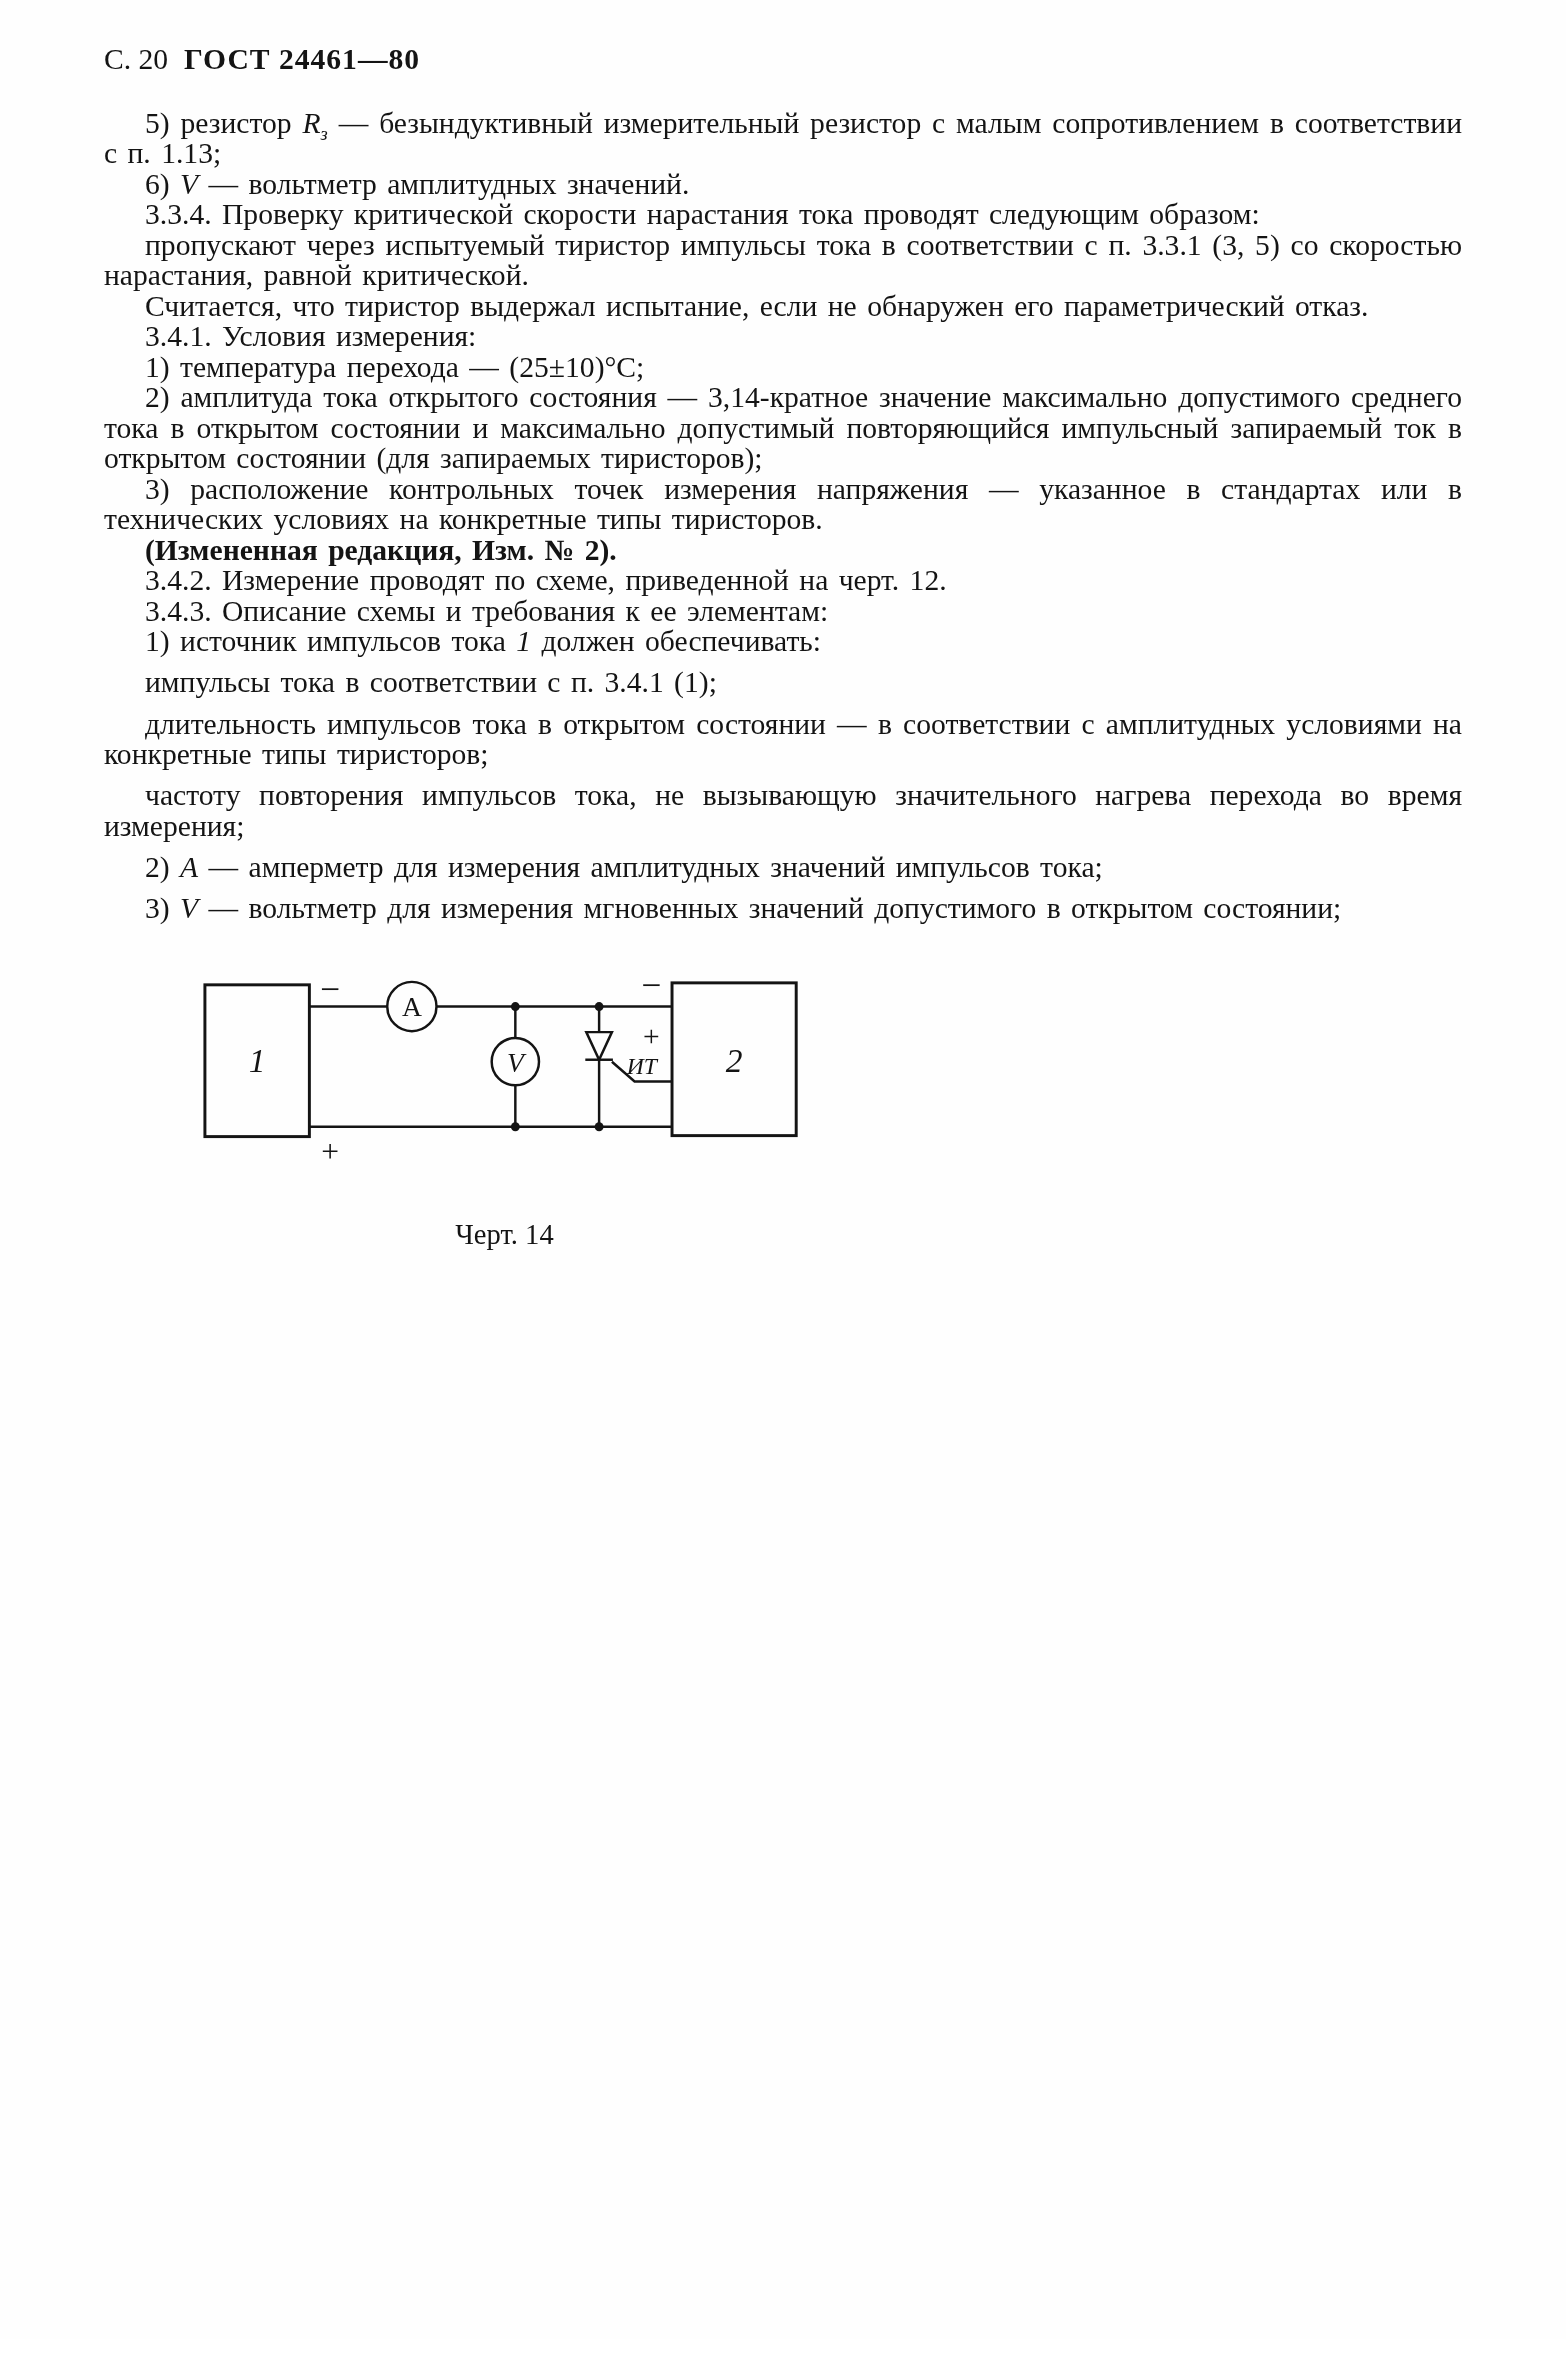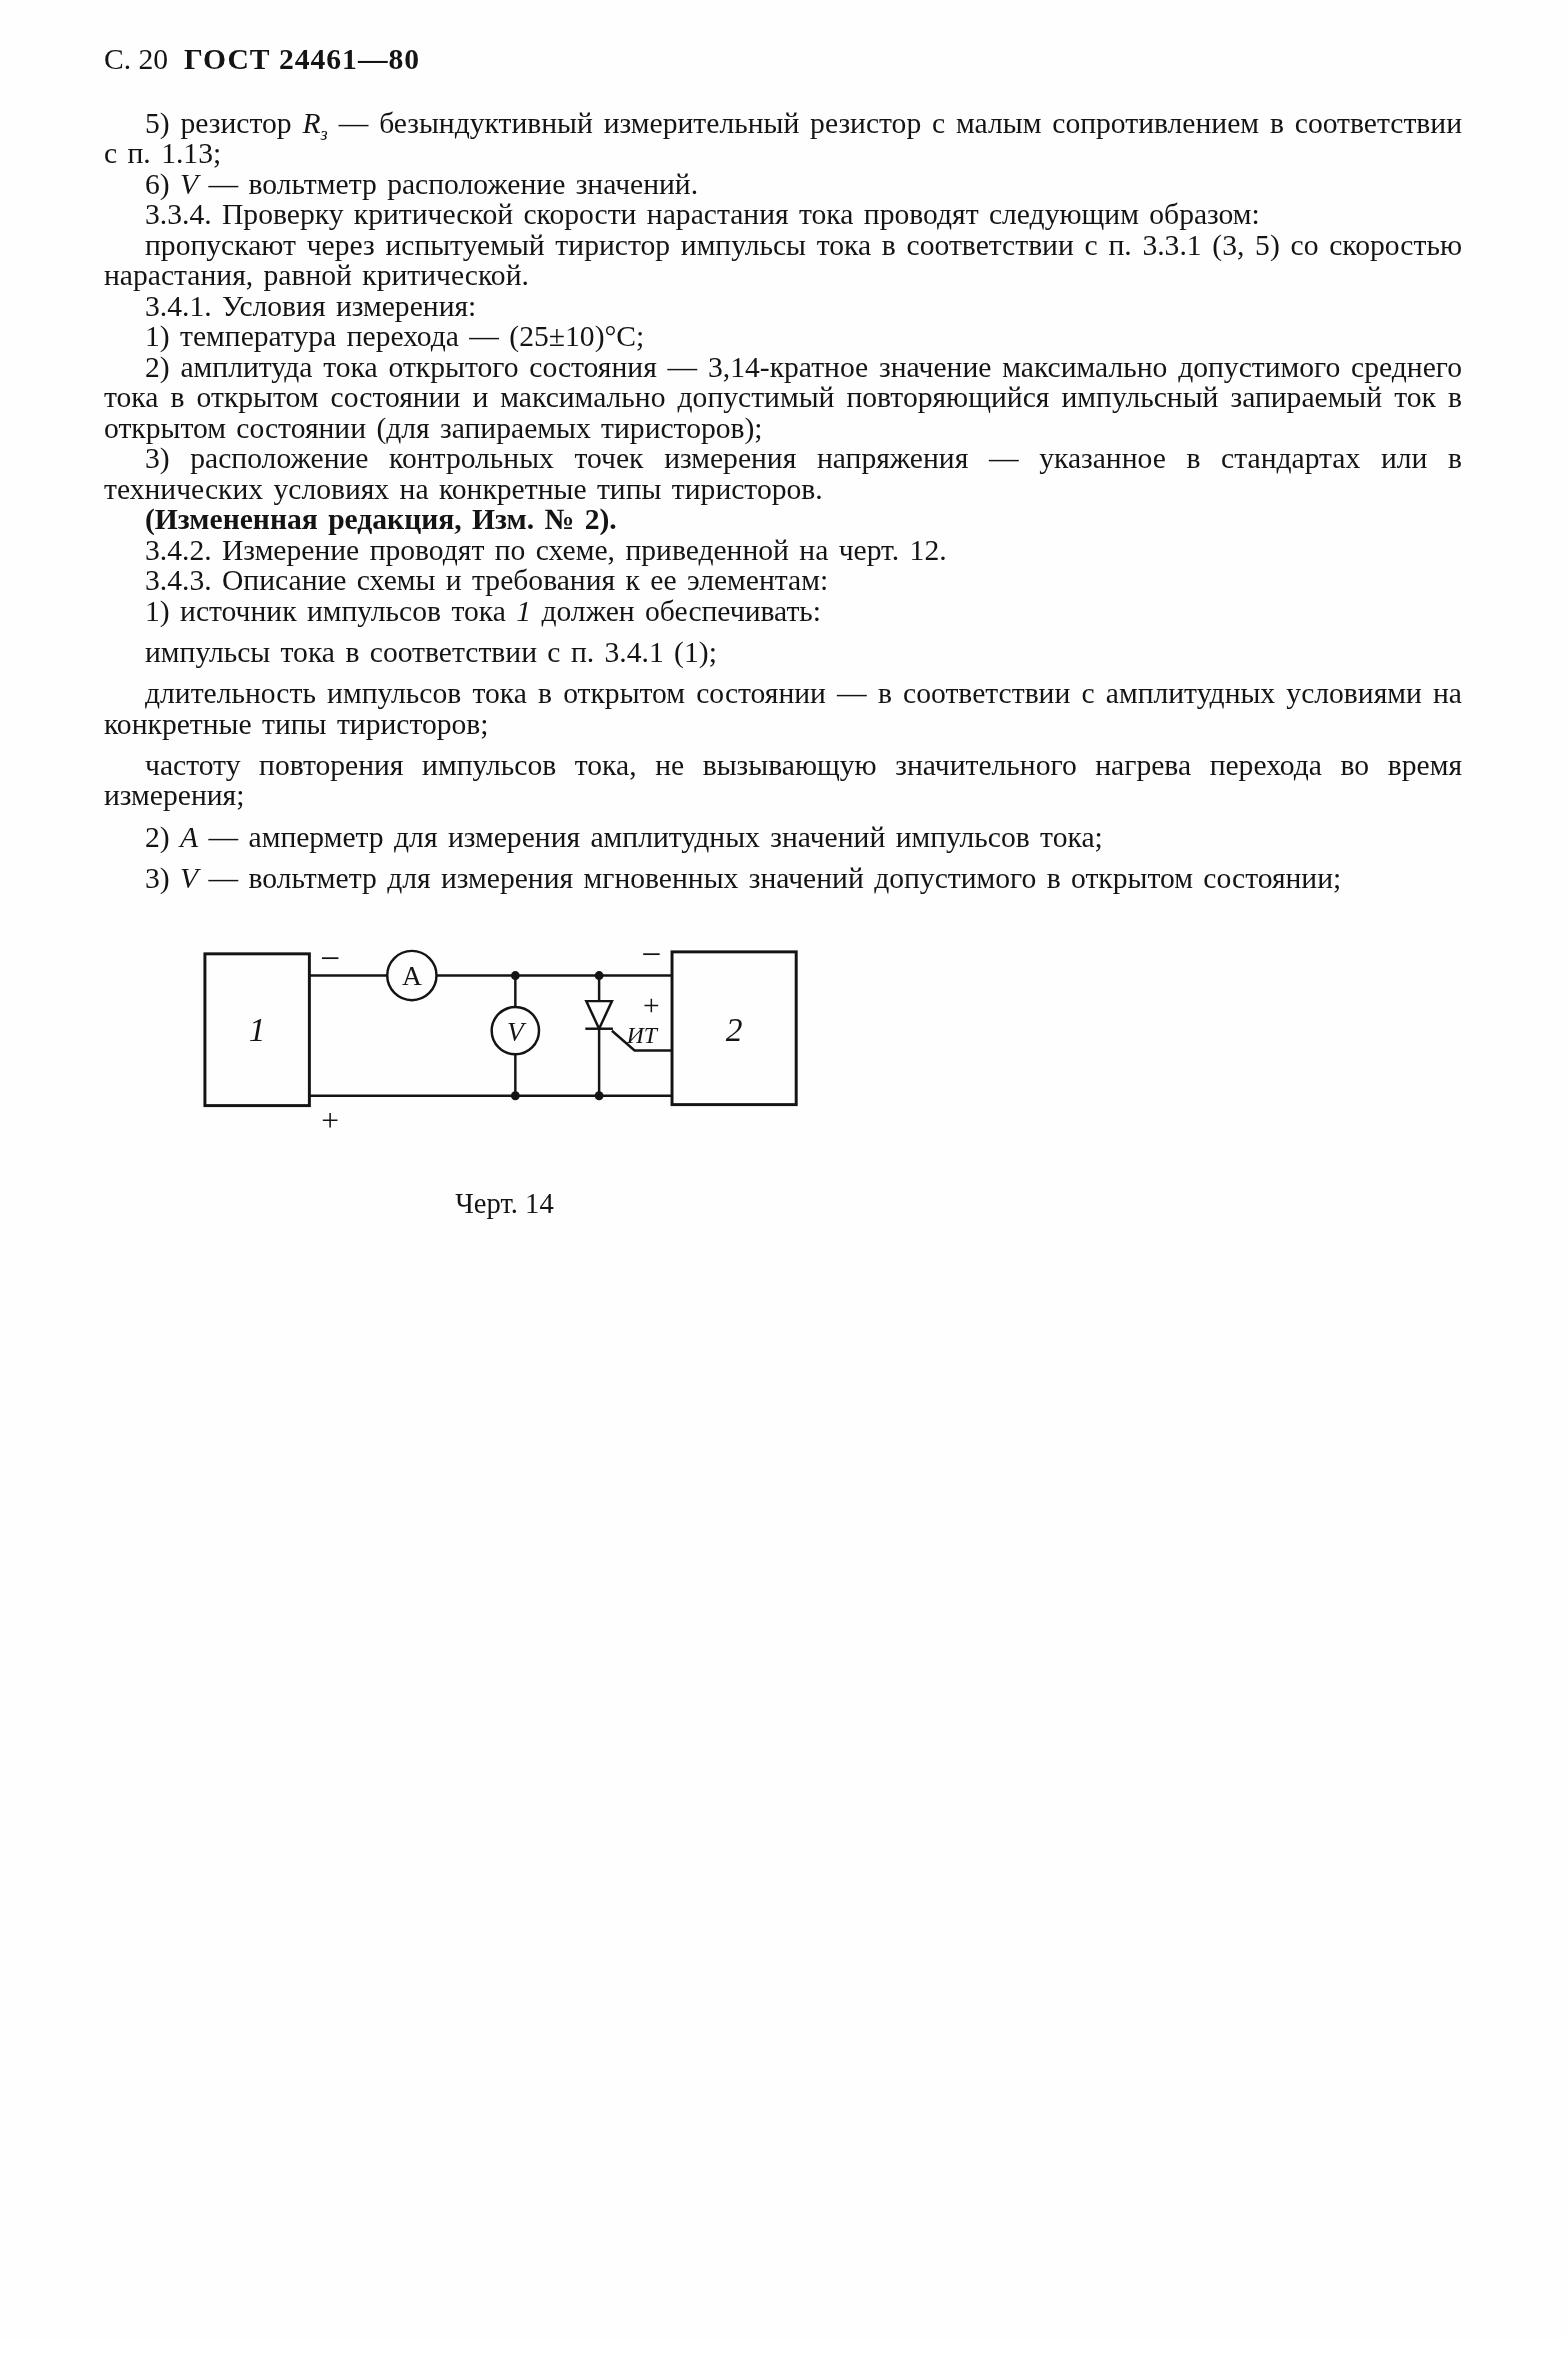--- a/index.html
+++ b/index.html
@@ -69,26 +69,27 @@
 <div class="page">
 
   <div class="page-header">
     <span>С. 20</span><span class="doc-num">ГОСТ 24461—80</span>
   </div>
 
   <div class="body-text">
 
     <p><span>5) резистор </span><span class="it">R</span><sub class="it">з</sub><span> — безындуктивный измерительный резистор с малым сопротивлением в соответствии с п. 1.13;</span></p>
 
-    <p><span>6) </span><span class="it">V</span><span> — вольтметр расположение значений.</span></p>
+    <p><span>6) </span><span class="it">V</span><span> — вольтметр амплитудных значений.</span></p>
 
     <p>3.3.4. Проверку критической скорости нарастания тока проводят следующим образом:</p>
 
     <p>пропускают через испытуемый тиристор импульсы тока в соответствии с п. 3.3.1 (3, 5) со скоростью нарастания, равной критической.</p>
 
+    <p>Считается, что тиристор выдержал испытание, если не обнаружен его параметрический отказ.</p>
 
 
     <p>3.4.1. Условия измерения:</p>
 
     <p>1) температура перехода — (25±10)°С;</p>
 
     <p>2) амплитуда тока открытого состояния — 3,14-кратное значение максимально допустимого среднего тока в открытом состоянии и максимально допустимый повторяющийся импульсный запираемый ток в открытом состоянии (для запираемых тиристоров);</p>
 
     <p>3) расположение контрольных точек измерения напряжения — указанное в стандартах или в технических условиях на конкретные типы тиристоров.</p>
 

